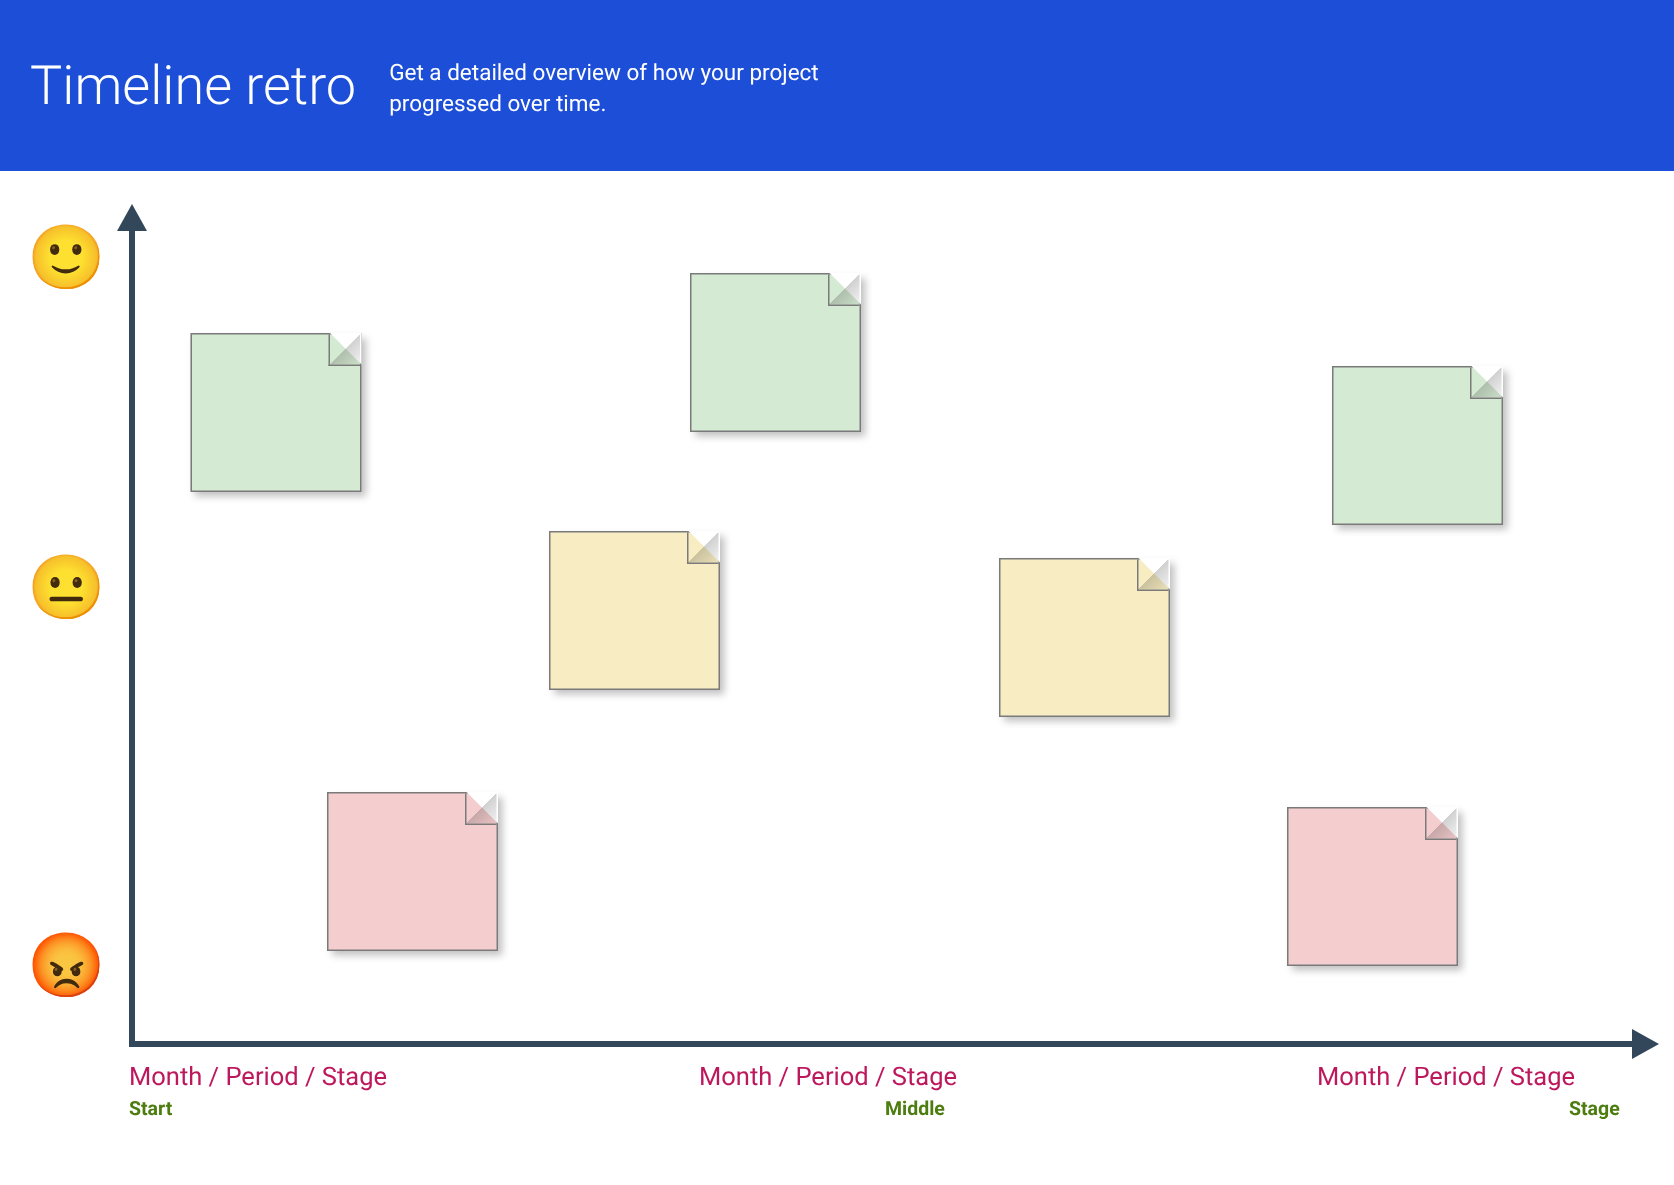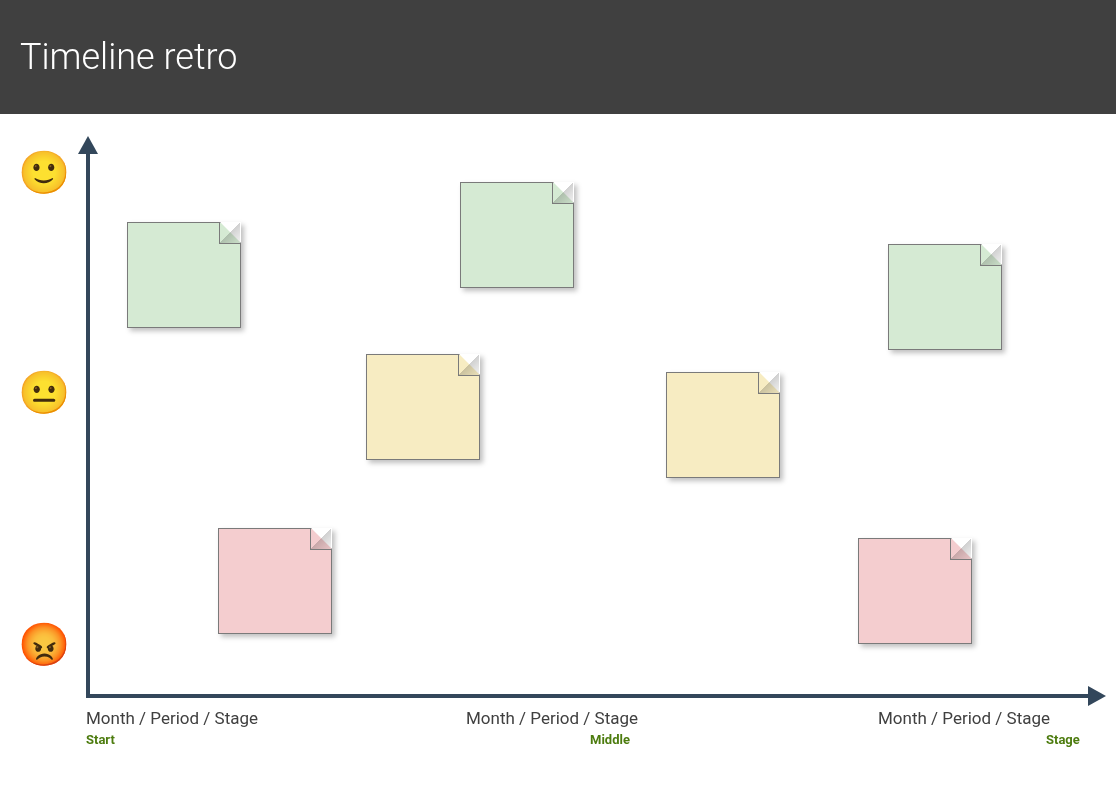--- a/index.html
+++ b/index.html
@@ -5,21 +5,21 @@
     * { margin: 0; padding: 0; box-sizing: border-box; }
     body {
       width: 1116px;
       height: 790px;
       font-family: -apple-system, BlinkMacSystemFont, "Segoe UI", Roboto, sans-serif;
       background: #ffffff;
       position: relative;
       overflow: hidden;
     }
     .header {
-      background: #404040;
+      background: #1d4ed8;
       height: 114px;
       display: flex;
       align-items: center;
       padding-left: 20px;
       gap: 22px;
     }
     .header-title {
       color: #ffffff;
       font-size: 36px;
       font-weight: 300;
@@ -108,21 +108,21 @@
       border-top: 21px solid #ffffff;
       border-left: 21px solid transparent;
     }
     .sticky-green { background: #d5ead3; }
     .sticky-yellow { background: #f7ecc2; }
     .sticky-pink  { background: #f4cdcf; }
     .xlabel {
       position: absolute;
       top: 594px;
       font-size: 17px;
-      color: #404040;
+      color: #be185d;
     }
     .xsub {
       position: absolute;
       top: 618px;
       font-size: 13px;
       font-weight: 700;
       color: #4d7c0f;
     }
     .xl1 { left: 86px; }
     .xl2 { left: 466px; }
@@ -138,20 +138,21 @@
     .s4 { left: 366px; top: 240px; }   
     .s5 { left: 666px; top: 258px; }   
     .s6 { left: 218px; top: 414px; }   
     .s7 { left: 858px; top: 424px; }   
   </style>
 </head>
 <body>
 
 <div class="header">
   <div class="header-title">Timeline retro</div>
+  <div class="header-desc">Get a detailed overview of how your project progressed over time.</div>
 </div>
 
 <div class="canvas">
 
   <div class="emoji emoji-happy">🙂</div>
   <div class="emoji emoji-neutral">😐</div>
   <div class="emoji emoji-angry">😡</div>
 
   <div class="axis-line y-axis"></div>
   <div class="axis-line x-axis"></div>

